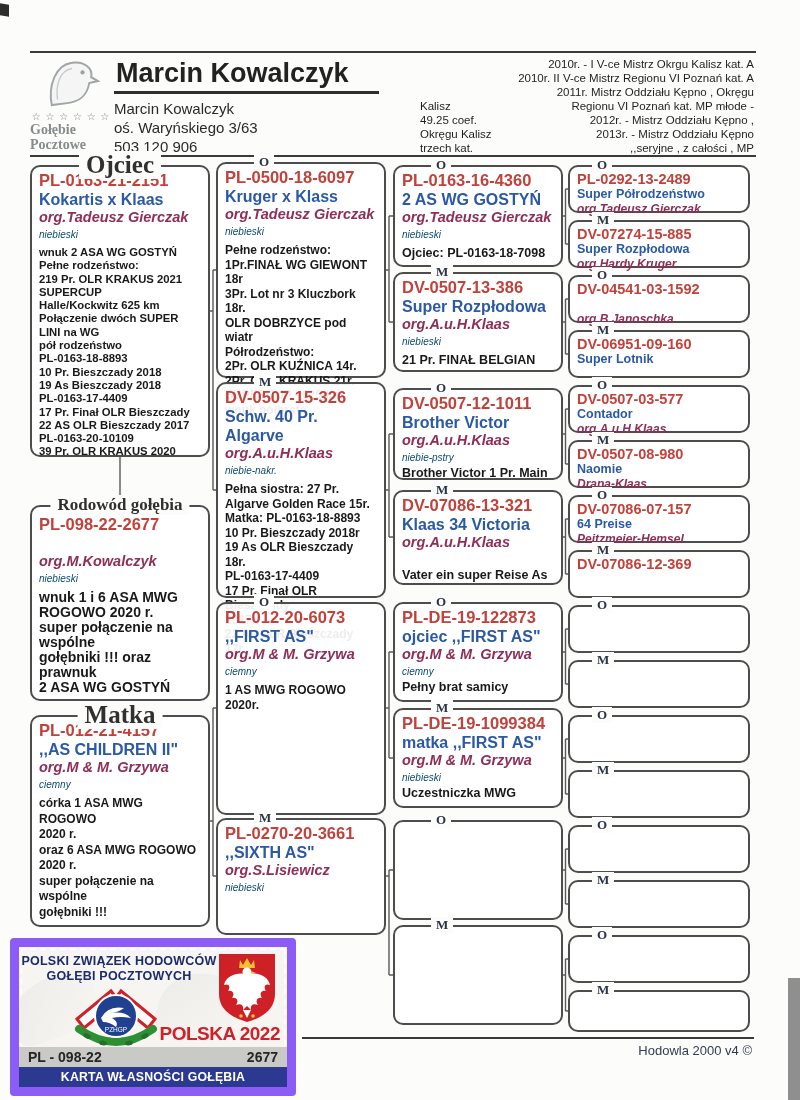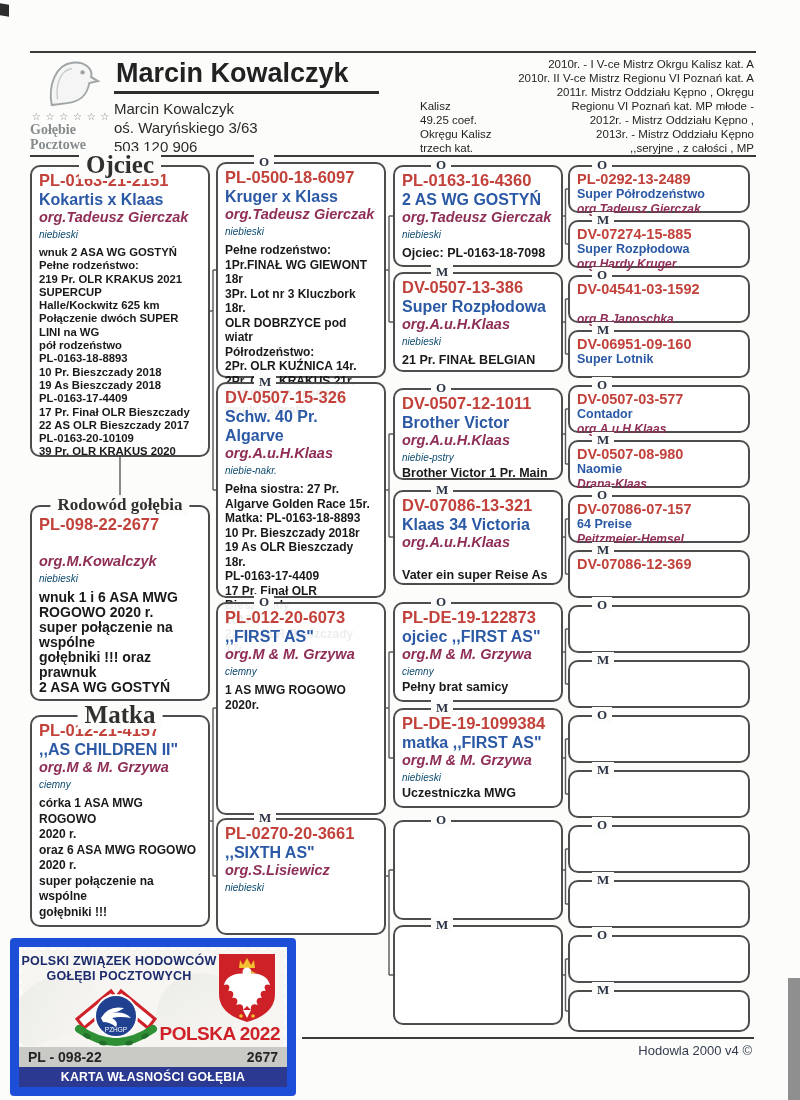--- a/index.html
+++ b/index.html
@@ -31,21 +31,21 @@
   .org{font-weight:bold;font-style:italic;font-size:14.5px;line-height:17px;color:#8f2e56;min-height:17px;}
   .colr{font-style:italic;font-size:10px;line-height:17px;color:#0c4a6e;min-height:17px;}
   .pbody{font-weight:bold;font-size:12px;line-height:14.5px;color:#191919;white-space:pre-line;margin-top:3px;}
   .c1 .pbody{font-size:11.3px;line-height:13.3px;}
   .c3 .pbody{font-size:12.5px;}
   .c4 .ring{font-size:14.5px;line-height:16px;min-height:16px;}
   .c4 .pname{font-size:12.5px;line-height:15px;min-height:15px;}
   .c4 .org{font-size:12px;line-height:14px;min-height:14px;}
   
   .footer-brand{font-size:13px;color:#323c4e;}
-  .card{position:absolute;left:10px;top:938px;width:286px;height:158px;background:#1d4ed8;
+  .card{position:absolute;left:10px;top:938px;width:286px;height:158px;background:#8b5cf6;
         border-radius:4px;padding:9px;box-sizing:border-box;}
   .card-inner{position:relative;width:100%;height:100%;background:#f6f5f2;outline:2px dashed rgba(255,255,255,.85);outline-offset:-3px;overflow:hidden;}
   .card-title{position:absolute;left:2px;top:7px;width:196px;text-align:center;
               font-weight:bold;font-size:12.5px;line-height:15px;color:#1c2b6b;letter-spacing:.2px;}
   .polska{position:absolute;right:7px;top:76px;font-weight:bold;font-size:19px;color:#cf2127;letter-spacing:-.5px;}
   .strip-gray{position:absolute;left:0;right:0;top:100px;height:20px;background:#c9c9c6;
               display:flex;justify-content:space-between;align-items:center;padding:0 9px;
               font-weight:bold;font-size:14px;color:#252525;}
   .strip-blue{position:absolute;left:0;right:0;top:120px;height:20px;background:#2b3990;
               color:#fff;font-weight:bold;font-size:12.3px;text-align:center;line-height:20px;letter-spacing:.2px;}

